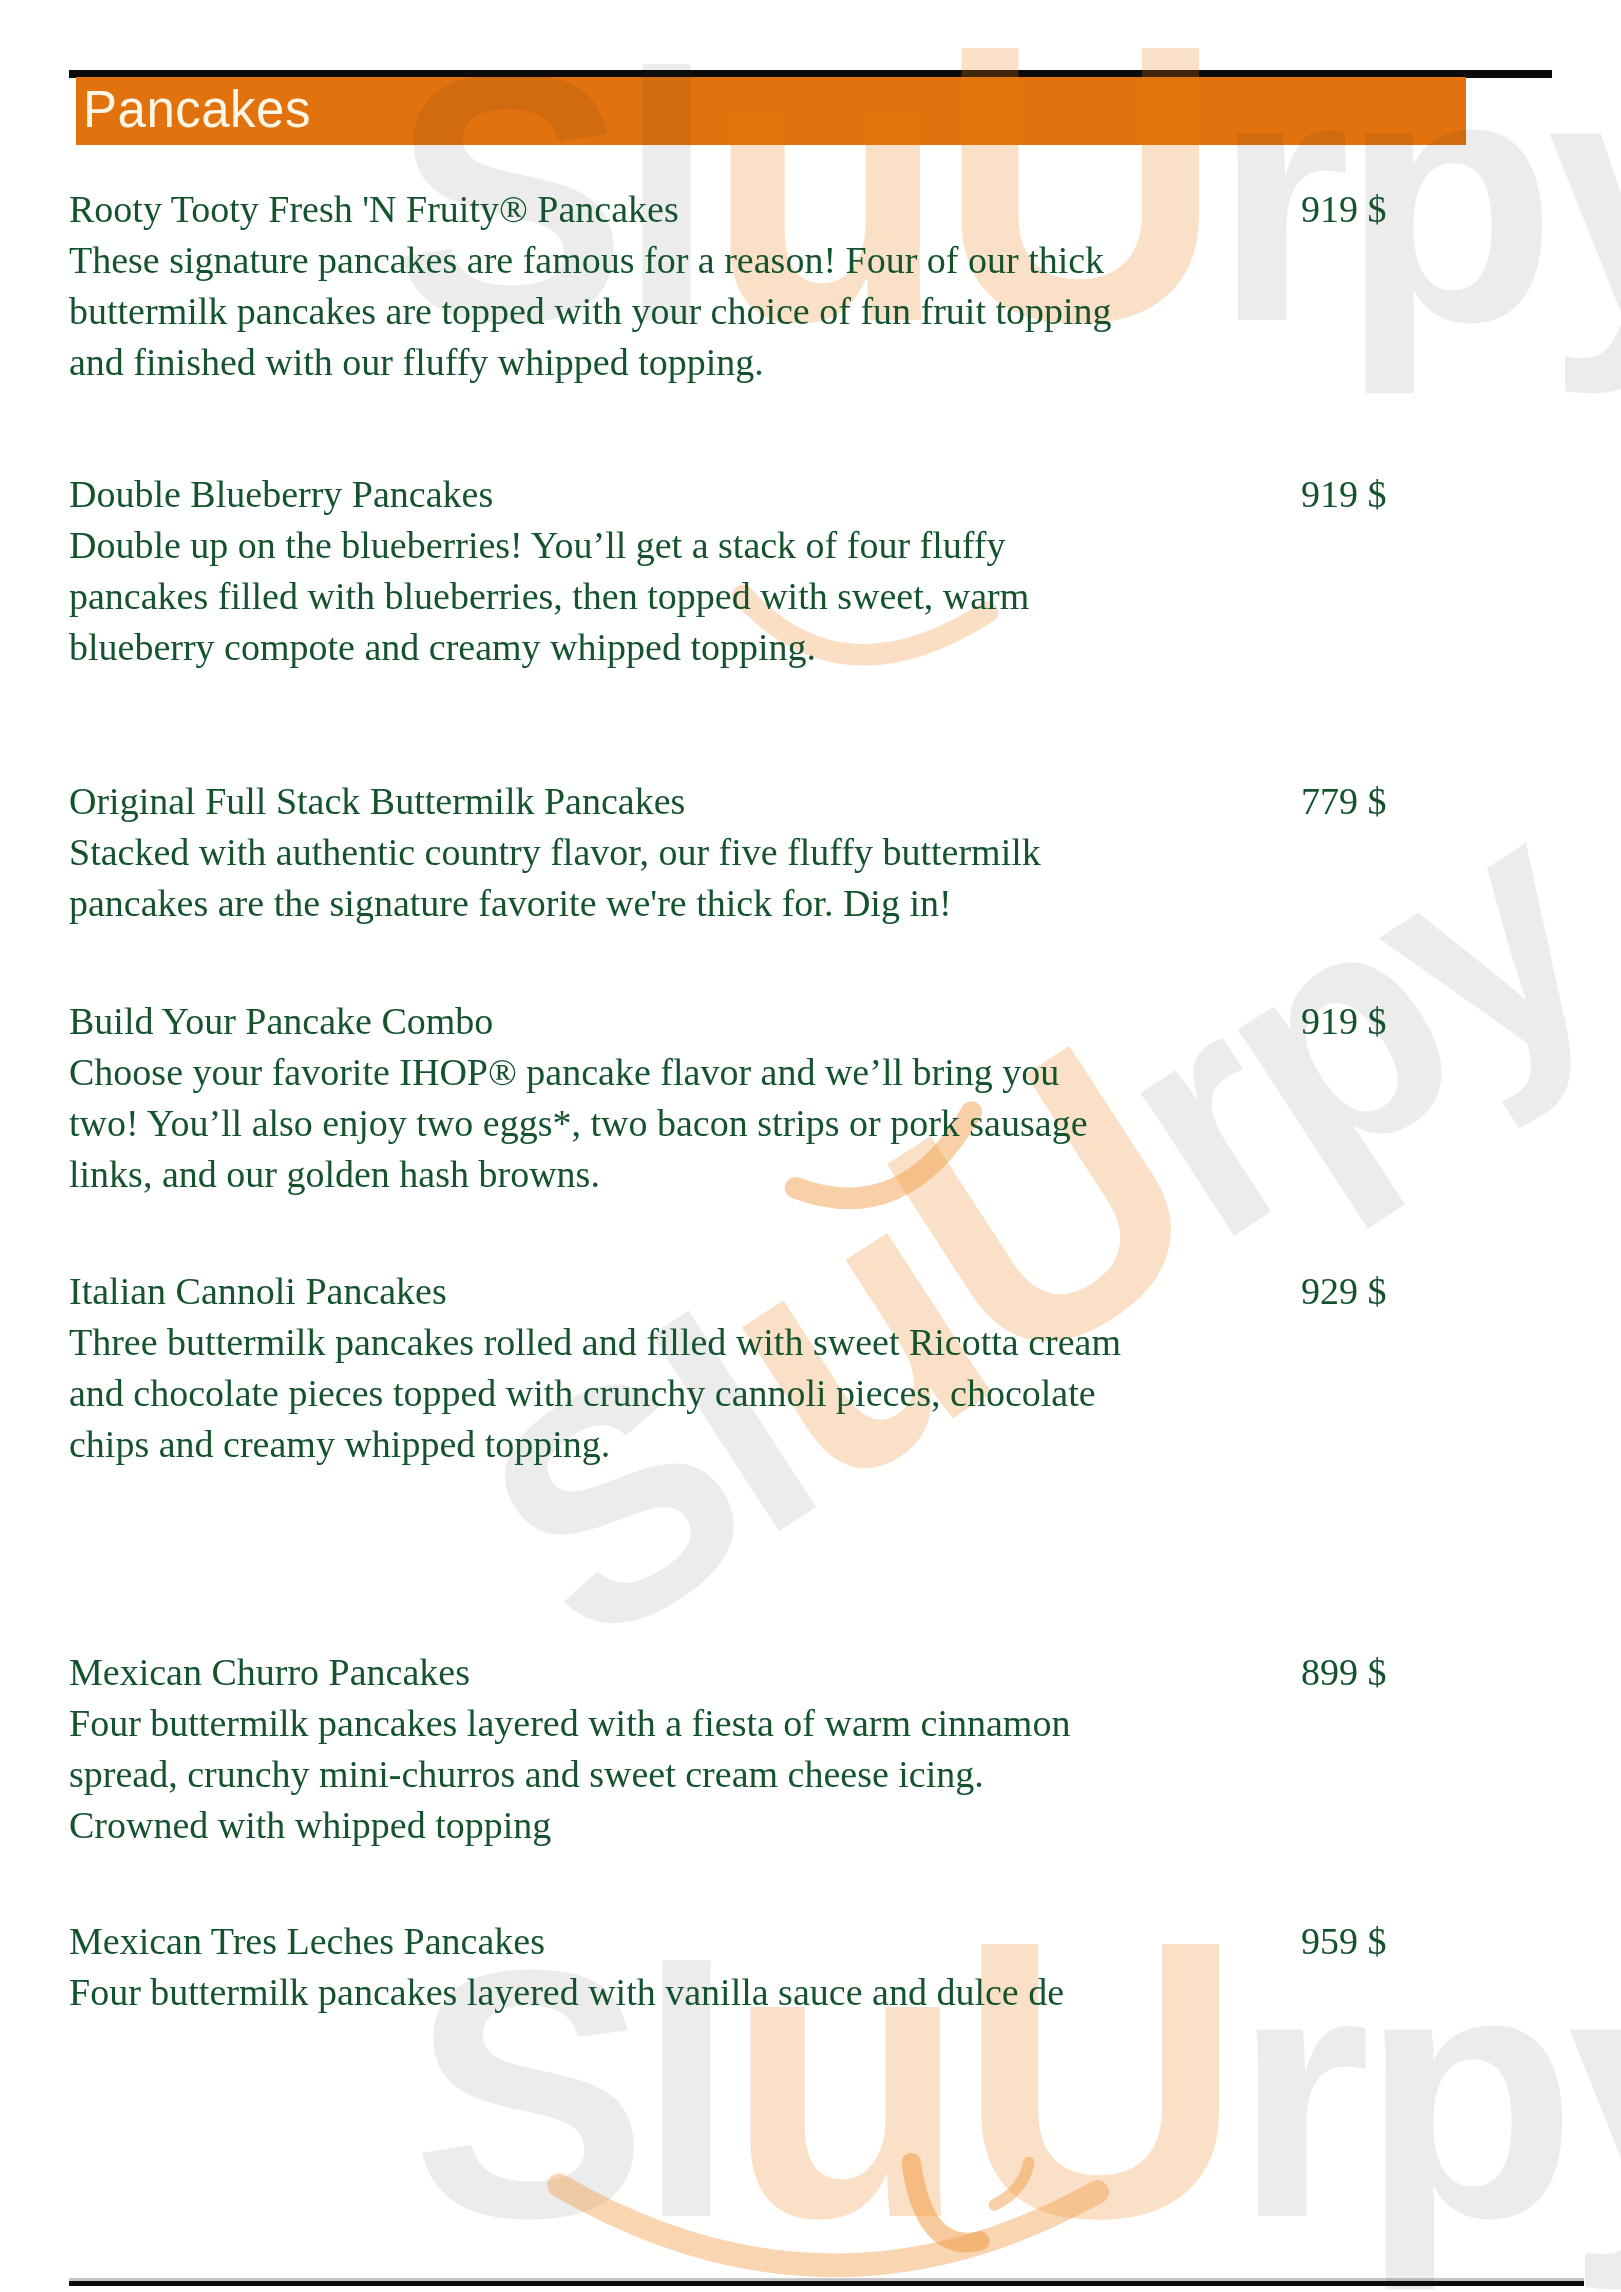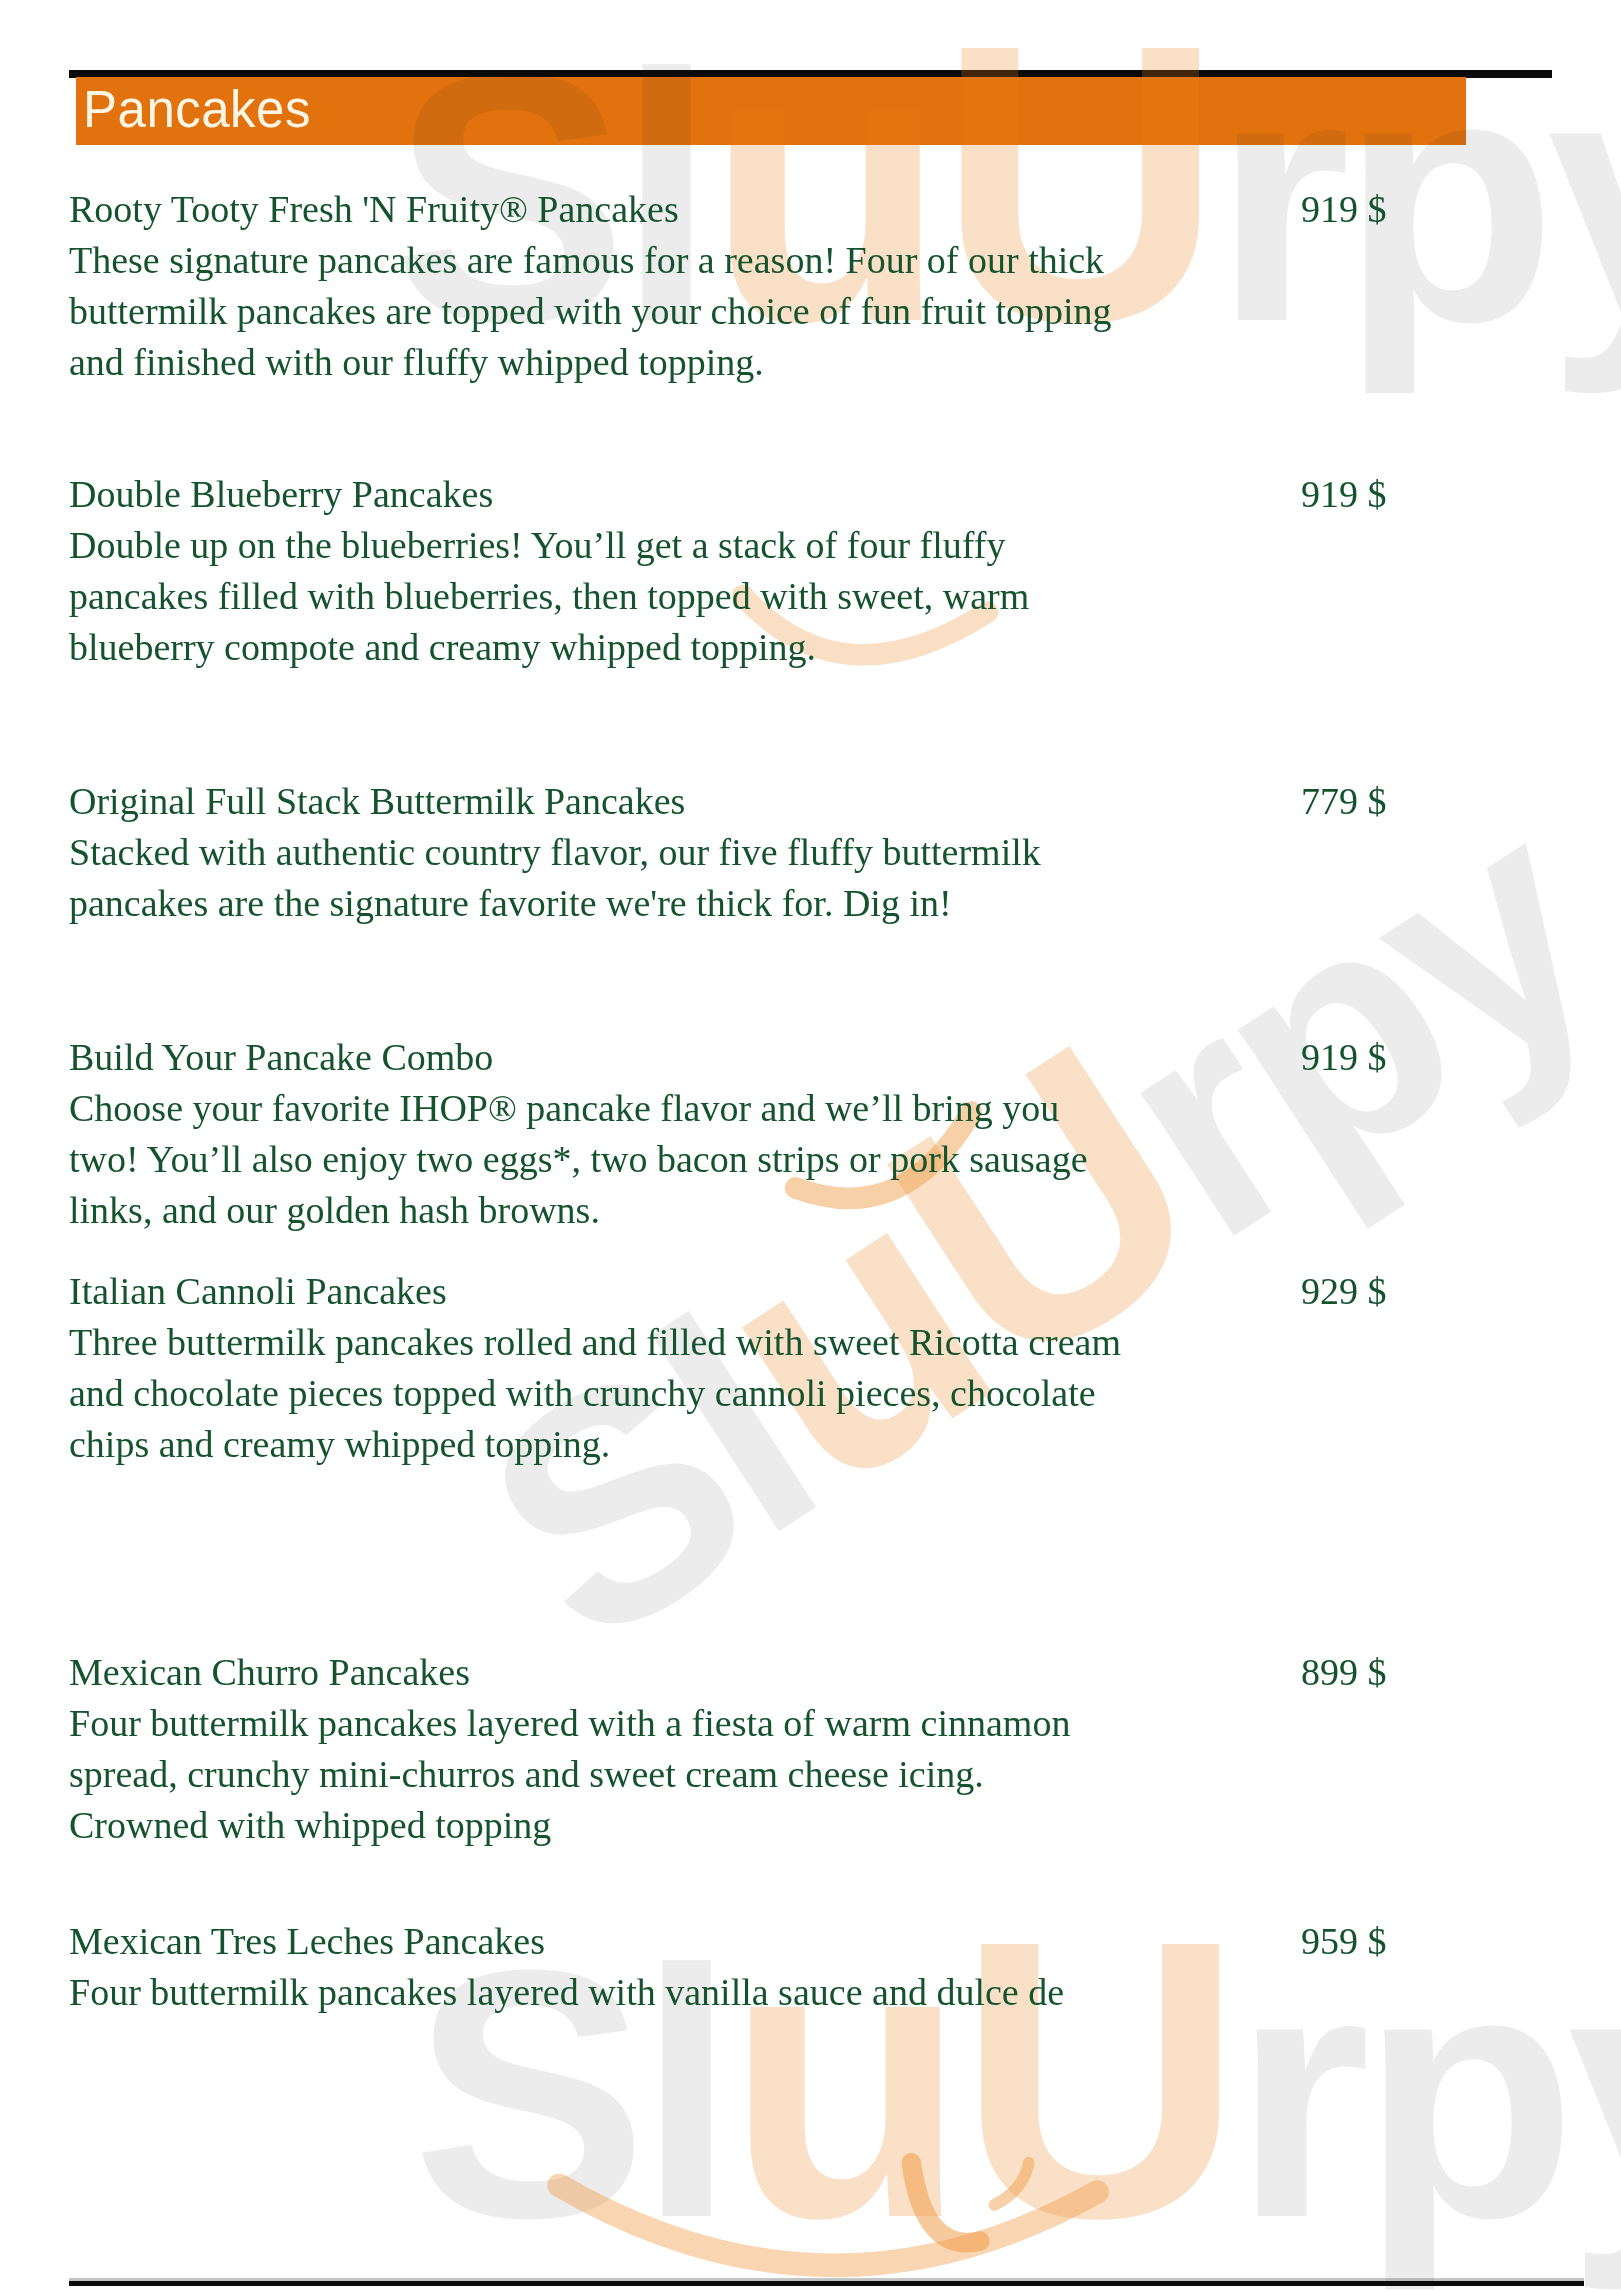--- a/index.html
+++ b/index.html
@@ -109,21 +109,21 @@
       <div class="menu-item" style="top: 776px;">
     <div class="item-head">
       <span class="item-name">Original Full Stack Buttermilk Pancakes</span>
       <span class="item-price">779 $</span>
     </div>
     <div class="item-desc">
           <div class="desc-line">Stacked with authentic country flavor, our five fluffy buttermilk</div>
           <div class="desc-line">pancakes are the signature favorite we're thick for. Dig in!</div>
         </div>
   </div>
-      <div class="menu-item" style="top: 1032px;">
+      <div class="menu-item" style="top: 996px;">
     <div class="item-head">
       <span class="item-name">Build Your Pancake Combo</span>
       <span class="item-price">919 $</span>
     </div>
     <div class="item-desc">
           <div class="desc-line">Choose your favorite IHOP® pancake flavor and we’ll bring you</div>
           <div class="desc-line">two! You’ll also enjoy two eggs*, two bacon strips or pork sausage</div>
           <div class="desc-line">links, and our golden hash browns.</div>
         </div>
   </div>

